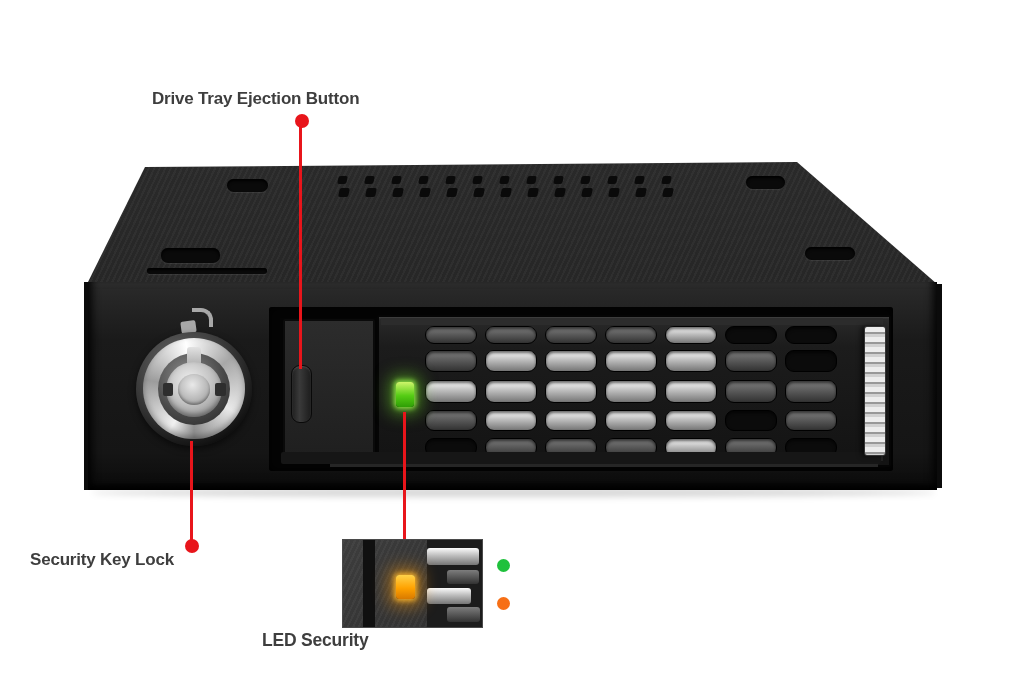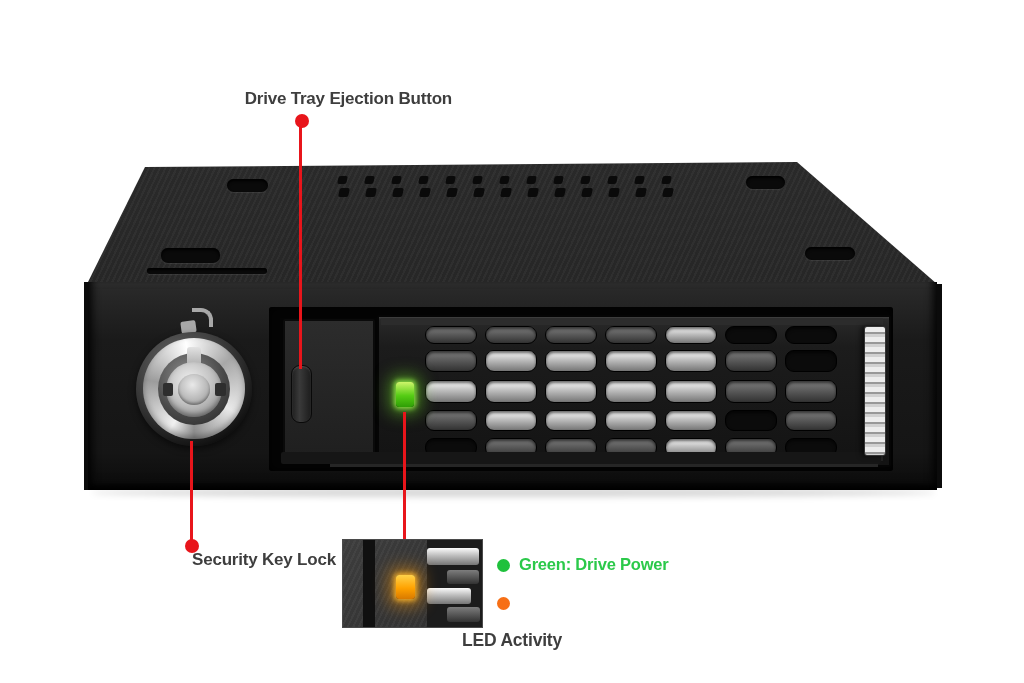--- a/index.html
+++ b/index.html
@@ -78,21 +78,21 @@
   .led-power{left:396px;top:382px;width:18px;height:25px;
     background:linear-gradient(180deg,#cdf56a,var(--led-power) 55%,#2f9e06);
     box-shadow:0 0 16px 7px rgba(110,220,40,0.5),0 0 5px 2px rgba(170,255,90,0.85);}
   .led-activity{left:53px;top:35px;width:19px;height:24px;
     background:linear-gradient(180deg,#ffd24a,var(--led-activity) 55%,#d97a00);
     box-shadow:0 0 16px 8px rgba(255,150,0,0.45),0 0 5px 2px rgba(255,205,70,0.85);}
 
   
   .line{position:absolute;width:3px;background:var(--callout);}
   .dot{position:absolute;width:14px;height:14px;border-radius:50%;background:var(--callout);}
-  .label{position:absolute;width:300px;text-align:right;font-weight:bold;
+  .label{position:absolute;width:300px;text-align:left;font-weight:bold;
     font-size:17px;color:var(--labelc);letter-spacing:-0.2px;}
   .legend-text{position:absolute;font-weight:bold;font-size:16.5px;letter-spacing:-0.2px;}
   .bullet{position:absolute;width:13px;height:13px;border-radius:50%;}
 
   
   .inset{left:343px;top:540px;width:139px;height:87px;overflow:hidden;
     background:repeating-linear-gradient(115deg,rgba(255,255,255,0.04) 0 2px,transparent 2px 5px),
                linear-gradient(135deg,#3d3d3d,#2d2d2d);
     box-shadow:0 0 0 1px #4a4a4a;}
   .inset .abs{position:absolute;}
@@ -203,31 +203,30 @@
   <div class="abs tray-lip2"></div>
   <div class="abs latch"></div>
   <div class="abs led led-power"></div>
 
   <div class="label" style="left:152px;top:89px">Drive Tray Ejection Button</div>
   <div class="dot" style="left:295px;top:114px"></div>
   <div class="line" style="left:299px;top:127px;height:242px"></div>
 
   <div class="line" style="left:190px;top:441px;height:100px"></div>
   <div class="dot" style="left:185px;top:539px"></div>
-  <div class="label" style="left:36px;top:550px">Security Key Lock</div>
+  <div class="label" style="left:30px;top:550px">Security Key Lock</div>
 
   <div class="line" style="left:403px;top:412px;height:130px"></div>
 
   <div class="abs inset">
     <div class="abs inset-stripe"></div>
     <div class="abs inset-zone"></div>
     <div class="abs slat b2" style="left:84px;top:8px;width:52px;height:17px"></div>
     <div class="abs slat b1" style="left:104px;top:30px;width:32px;height:14px"></div>
     <div class="abs slat b2" style="left:84px;top:48px;width:44px;height:16px"></div>
     <div class="abs slat b1" style="left:104px;top:67px;width:33px;height:15px"></div>
     <div class="abs led led-activity"></div>
   </div>
-  <div class="label" style="left:262px;top:630px;font-size:17.5px">LED Activity</div>
+  <div class="label" style="left:262px;top:630px;font-size:17.5px">LED Security</div>
 
   <div class="bullet" style="left: 497px; top: 559px; background: rgb(31, 193, 60);"></div>
-  <div class="legend-text" style="left: 519px; top: 555px; color: rgb(43, 201, 74);">Green: Drive Power</div>
   <div class="bullet" style="left: 497px; top: 597px; background: rgb(247, 111, 21);"></div>
 </div>
 
 </body></html>

